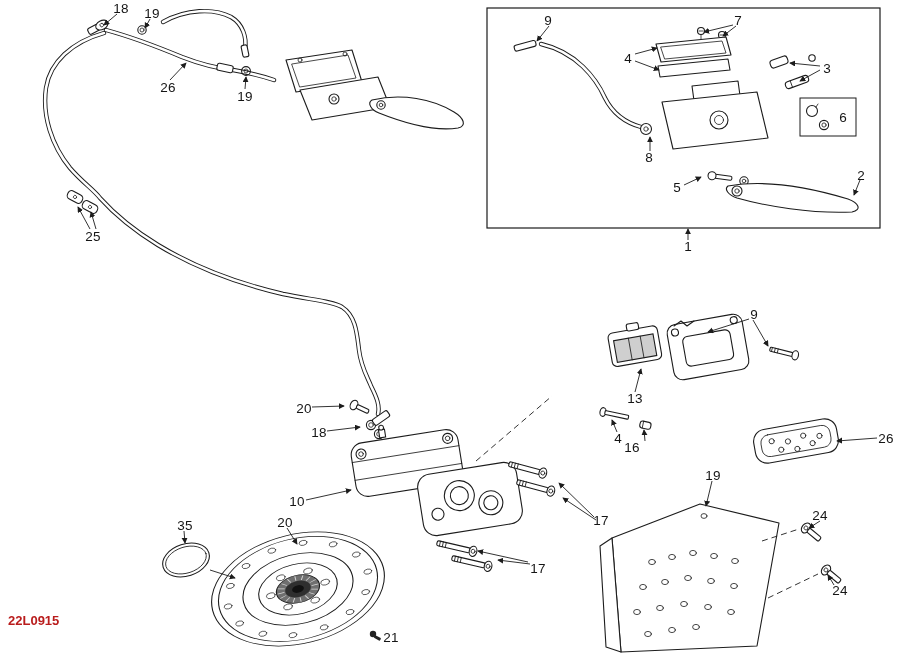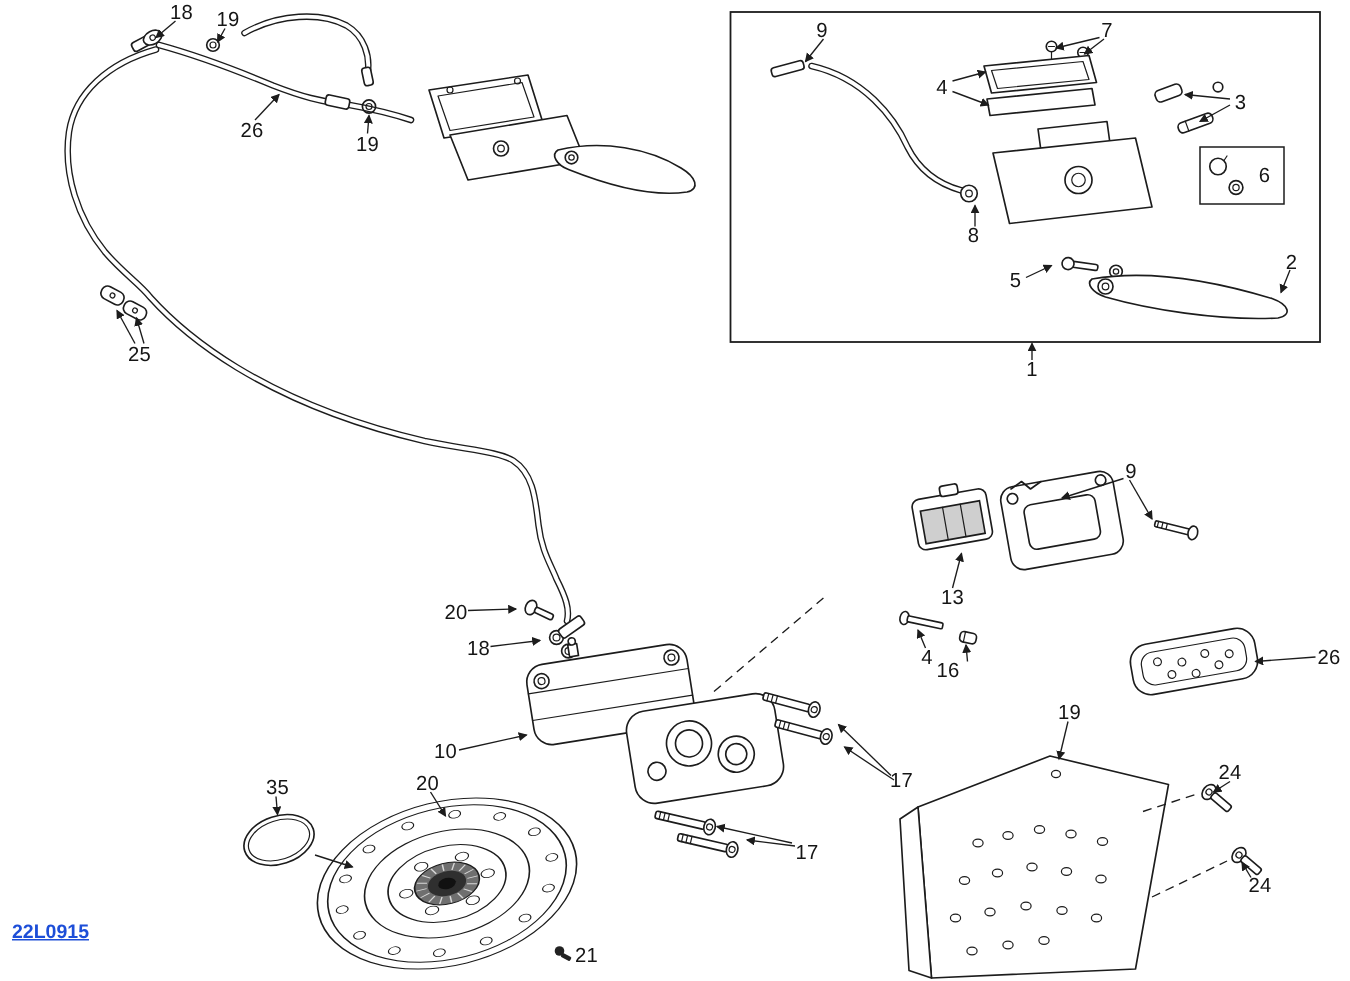--- a/index.html
+++ b/index.html
@@ -2,21 +2,21 @@
 <html><head>
 <meta charset="utf-8">
 <title>Parts Diagram</title>
 <style>
   html,body{margin:0;padding:0;background:#fff;}
   .stage{position:relative;width:900px;height:654px;background:#ffffff;overflow:hidden;
          font-family:"Liberation Sans",sans-serif;}
   .stage svg{position:absolute;left:0;top:0;}
   .callout{position:absolute;transform:translate(-50%,-50%);font-size:13.5px;color:#151515;
            letter-spacing:.2px;white-space:nowrap;}
-  .diagram-code{position:absolute;left:8px;top:613px;font-size:13px;font-weight:600;color:#1d4ed8;text-decoration:underline;}
+  .diagram-code{position:absolute;left:8px;top:613px;font-size:13px;font-weight:600;color:#b91c1c;}
   .ln{fill:none;stroke:#1c1c1c;stroke-width:1.1;stroke-linecap:round;stroke-linejoin:round;}
   .thin{stroke-width:.8;}
   .fillw{fill:#ffffff;stroke:#1c1c1c;stroke-width:1.1;stroke-linejoin:round;}
   .fillg{fill:#cfcfcf;stroke:#1c1c1c;stroke-width:1.1;}
   .hoseO{fill:none;stroke:#1c1c1c;stroke-width:4.4;stroke-linecap:round;}
   .hoseI{fill:none;stroke:#ffffff;stroke-width:2.6;stroke-linecap:round;}
   .leader{stroke:#1c1c1c;stroke-width:.9;fill:none;marker-end:url(#arr);}
   .dash{stroke:#1c1c1c;stroke-width:.9;fill:none;stroke-dasharray:6 4;}
 </style>
 </head>

